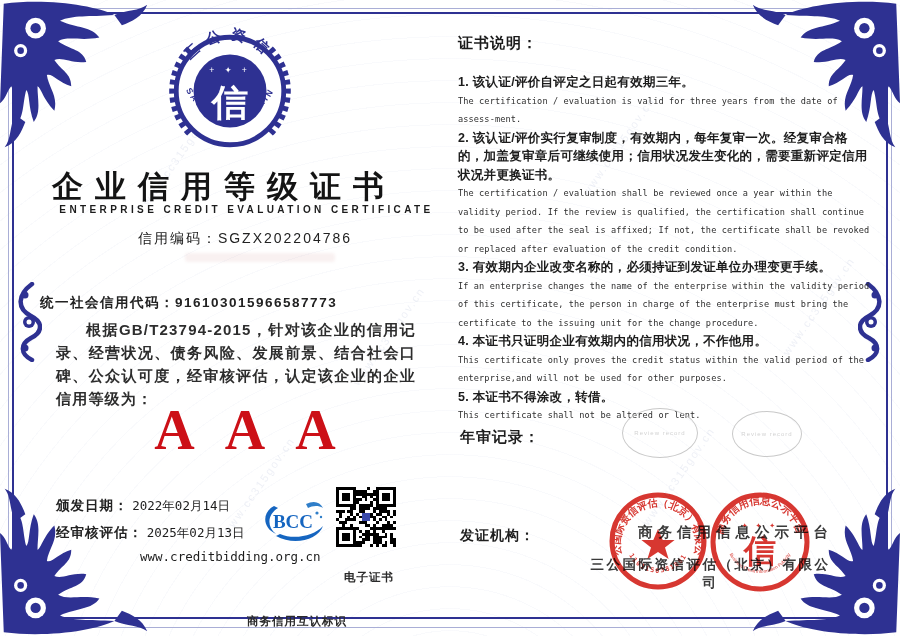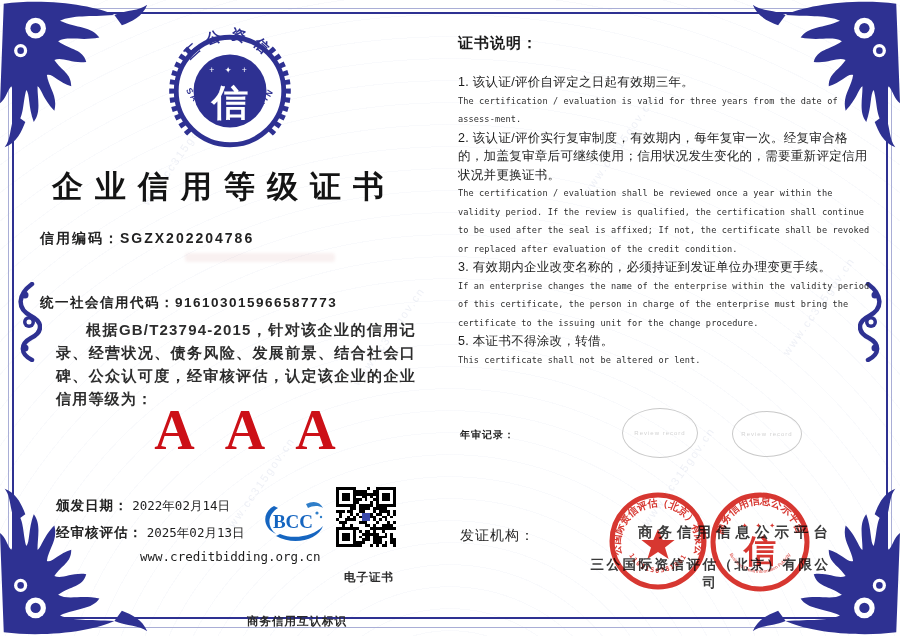--- a/index.html
+++ b/index.html
@@ -24,22 +24,22 @@
   
   .wm{position:absolute;color:rgba(150,162,200,0.16);font-size:11px;letter-spacing:2px;
       transform:rotate(-55deg);white-space:nowrap;pointer-events:none;}
   
   .logo{position:absolute;left:158px;top:26px;width:144px;height:130px;}
   .title-cn{position:absolute;left:40px;top:166px;width:410px;
      font-family:"Liberation Serif","DejaVu Serif",serif;font-weight:bold;color:#141414;
      font-size:31px;letter-spacing:12px;padding-left:12px;box-sizing:border-box;}
   .title-en{position:absolute;left:40px;top:204px;width:410px;text-align:center;color:#1c1c1c;
      font-size:10px;letter-spacing:3.4px;font-weight:bold;padding-left:3px;box-sizing:border-box;}
-  .credit-code{position:absolute;left:40px;top:230px;width:410px;
-     font-size:14px;font-weight:bold;color:#222;letter-spacing:2px;}
+  .credit-code{position:absolute;left:40px;top:230px;width:410px;text-align:center;
+     font-size:14px;font-weight:normal;color:#222;letter-spacing:2px;}
   .redacted{position:absolute;left:185px;top:253px;width:150px;height:9px;
      background:rgba(205,150,150,0.13);filter:blur(1.5px);border-radius:3px;}
   .social-code{position:absolute;left:40px;top:294px;width:410px;text-align:left;
      font-size:13.5px;font-weight:bold;color:#222;letter-spacing:1.5px;}
   .statement{position:absolute;left:56px;top:318px;width:360px;font-size:15px;color:#2d2d2d;
      font-weight:600;line-height:23px;letter-spacing:1.2px;text-indent:2em;text-align:justify;}
   .grade{position:absolute;left:40px;top:398px;width:410px;text-align:center;color:#cc1017;
      font-family:"Liberation Serif","DejaVu Serif",serif;font-weight:bold;font-size:56px;
      letter-spacing:30px;padding-left:30px;box-sizing:border-box;}
   .info{position:absolute;left:56px;top:497px;font-size:13.5px;color:#222;}
@@ -47,30 +47,30 @@
   .info .lbl{font-weight:bold;letter-spacing:1px;}
   .info .val{font-family:"DejaVu Sans Mono","Liberation Mono",monospace;font-size:12.5px;color:#1d1d1d;}
   .info .url-row2{padding-left:84px;margin-top:-2px;}
   .bcc{position:absolute;left:260px;top:496px;width:66px;height:50px;}
   .qr{position:absolute;left:336px;top:487px;width:60px;height:60px;}
   .cap-mutual{position:absolute;left:247px;top:570px;font-size:11.5px;font-weight:bold;color:#2a2a2a;letter-spacing:1px;margin-top:44px;}
   .cap-ecert{position:absolute;left:344px;top:570px;font-size:11.5px;font-weight:bold;color:#2a2a2a;letter-spacing:1px;}
   
   .right-col{position:absolute;left:458px;top:34px;width:414px;}
   .inst-head{font-size:15px;font-weight:bold;color:#1a1a1a;letter-spacing:1px;margin-bottom:20px;}
-  .inst-item .cn{font-size:12.5px;font-weight:normal;color:#1c1c1c;line-height:18.5px;letter-spacing:0.3px;}
+  .inst-item .cn{font-size:12.5px;font-weight:bold;color:#1c1c1c;line-height:18.5px;letter-spacing:0.3px;}
   .inst-item .en{font-family:"DejaVu Sans Mono","Liberation Mono",monospace;font-size:8.6px;
      color:#2e2e2e;line-height:18.5px;letter-spacing:0.1px;}
-  .annual-label{position:absolute;left:460px;top:428px;font-size:10px;font-weight:bold;color:#1f1f1f;letter-spacing:1px;}
+  .annual-label{position:absolute;left:460px;top:428px;font-size:15px;font-weight:bold;color:#1f1f1f;letter-spacing:1px;}
   .oval{position:absolute;border:1px solid #c9c9c9;border-radius:50%;
      display:flex;align-items:center;justify-content:center;}
   .oval span{font-size:6px;color:#d3d3d3;letter-spacing:1px;}
   .oval.o1{left:622px;top:408px;width:74px;height:48px;}
   .oval.o2{left:732px;top:411px;width:68px;height:44px;}
-  .issuer-label{position:absolute;left:460px;top:527px;font-size:14px;font-weight:normal;color:#1f1f1f;letter-spacing:1px;}
+  .issuer-label{position:absolute;left:460px;top:527px;font-size:14px;font-weight:bold;color:#1f1f1f;letter-spacing:1px;}
   .issuer-line1{position:absolute;left:618px;top:523px;width:235px;text-align:center;
      font-size:14.5px;color:#3a3a3a;font-weight:600;letter-spacing:5px;}
   .issuer-line2{position:absolute;left:583px;top:556px;width:255px;text-align:center;
      font-size:13.5px;color:#3a3a3a;font-weight:600;letter-spacing:2.5px;}
   .seal{position:absolute;mix-blend-mode:multiply;opacity:0.92;}
   .seal.s1{left:606px;top:489px;width:104px;height:104px;}
   .seal.s2{left:706px;top:488px;width:108px;height:108px;}
 </style>
 </head>
 <body>
@@ -160,20 +160,21 @@
     </text>
     <text font-size="9" font-weight="bold" fill="#2e3192" letter-spacing="2.5" font-family="Liberation Sans,sans-serif">
       <textPath href="#logo-bot" startOffset="50%" text-anchor="middle">SAN GONG ZI XIN</textPath>
     </text>
     <circle cx="75" cy="67" r="38" fill="#2e3192"></circle>
     <text x="75" y="48" text-anchor="middle" font-size="9" fill="#ffffff" letter-spacing="4">+ ✦ +</text>
     <text x="75" y="92" text-anchor="middle" font-size="38" font-weight="bold" fill="#ffffff" font-family="Liberation Serif,serif">信</text>
   </svg>
 
   <div class="title-cn">企业信用等级证书</div>
+  <div class="title-en">ENTERPRISE CREDIT EVALUATION CERTIFICATE</div>
 
   <div class="credit-code">
     <span>信用编码：</span><span>SGZX202204786</span>
   </div>
   <div class="redacted"></div>
 
   <div class="social-code">
     <span>统一社会信用代码：</span><span>916103015966587773</span>
   </div>
 
@@ -380,20 +381,24 @@
     </div>
     <div class="inst-item">
       <div class="cn">2. 该认证/评价实行复审制度，有效期内，每年复审一次。经复审合格的，加盖复审章后可继续使用；信用状况发生变化的，需要重新评定信用状况并更换证书。</div>
       <div class="en">The certification / evaluation shall be reviewed once a year within the validity period. If the review is qualified, the certification shall continue to be used after the seal is affixed; If not, the certificate shall be revoked or replaced after evaluation of the credit condition.</div>
     </div>
     <div class="inst-item">
       <div class="cn">3. 有效期内企业改变名称的，必须持证到发证单位办理变更手续。</div>
       <div class="en">If an enterprise changes the name of the enterprise within the validity period of this certificate, the person in charge of the enterprise must bring the certificate to the issuing unit for the change procedure.</div>
     </div>
     <div class="inst-item">
+      <div class="cn">4. 本证书只证明企业有效期内的信用状况，不作他用。</div>
+      <div class="en">This certificate only proves the credit status within the valid period of the enterprise,and will not be used for other purposes.</div>
+    </div>
+    <div class="inst-item">
       <div class="cn">5. 本证书不得涂改，转借。</div>
       <div class="en">This certificate shall not be altered or lent.</div>
     </div>
   </div>
 
   <div class="annual-label">年审记录：</div>
   <div class="oval o1">
     <span>Review record</span>
   </div>
   <div class="oval o2">

